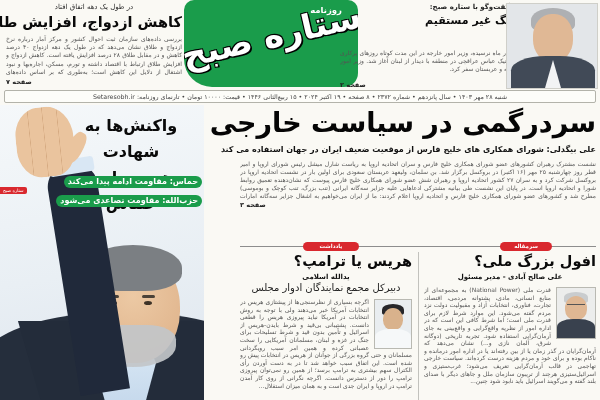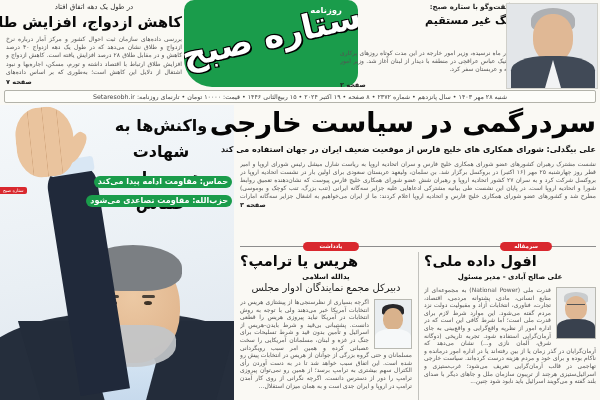--- a/index.html
+++ b/index.html
@@ -31,21 +31,21 @@
   .tr .photo .hair{position:absolute;left:24px;top:4px;width:44px;height:24px;background:#aeb0b3;border-radius:50% 50% 30% 30%;}
   .tr .photo .face{position:absolute;left:26px;top:10px;width:40px;height:48px;background:#e0b895;border-radius:46%;}
   .tr .photo .suit{position:absolute;left:4px;top:52px;width:84px;height:34px;background:#414a57;border-radius:42% 42% 0 0;}
   .tr .photo .shirt{position:absolute;left:38px;top:56px;width:16px;height:28px;background:#f2f3f4;clip-path:polygon(50% 0,100% 100%,0 100%);}
 
   
   .dateline{position:absolute;left:4px;top:90px;width:590px;height:11px;line-height:11px;background:#fdfdf9;border:1px solid #b3b3aa;border-radius:2px;
     text-align:center;font-size:6.3px;color:#444;direction:rtl;overflow:hidden;}
 
   
-  .photo-block{position:absolute;left:0;top:105px;width:234px;height:295px;overflow:hidden;
+  .photo-block{position:absolute;left:0;top:105px;width:204px;height:295px;overflow:hidden;
     background:linear-gradient(170deg,#f5f8fa 0%,#e9eff4 55%,#dde5ee 100%);}
   .pb-torso{position:absolute;left:-25px;top:208px;width:290px;height:100px;background:#252e3c;border-radius:46% 44% 0 0 / 58px 52px 0 0;}
   .pb-shirt{position:absolute;left:78px;top:238px;width:96px;height:60px;background:linear-gradient(180deg,#d9e8f5,#c6d9ec);clip-path:polygon(28% 0,72% 0,100% 100%,0 100%);}
   .pb-lapel-l{position:absolute;left:30px;top:216px;width:64px;height:84px;background:#232c3a;transform:skewX(16deg);}
   .pb-lapel-r{position:absolute;left:156px;top:216px;width:70px;height:84px;background:#232c3a;transform:skewX(-15deg);}
   .pb-head{position:absolute;left:86px;top:146px;width:94px;height:112px;background:radial-gradient(circle at 50% 40%,#ecc9a4,#dcae85);border-radius:50% 50% 46% 46%;}
   .pb-hair{position:absolute;left:-2px;top:-6px;width:98px;height:46px;background:#7b7f83;border-radius:50% 50% 38% 38%;}
   .pb-beard{position:absolute;left:4px;bottom:-4px;width:86px;height:42px;background:#c2c6c9;border-radius:34% 34% 50% 50%;opacity:.92;}
   .pb-brow{position:absolute;top:44px;width:13px;height:3px;background:#4b4238;border-radius:2px;}
   .pb-eye{position:absolute;top:50px;width:8px;height:4px;background:#3d3226;border-radius:50%;}
@@ -70,21 +70,21 @@
   .div-h{position:absolute;left:240px;top:246px;width:356px;height:1px;background:#8d8d8d;}
   .div-v{position:absolute;left:418px;top:252px;width:1px;height:148px;background:#c2c2bd;}
   .pill{position:absolute;top:242px;height:9px;line-height:9px;background:#d9282e;color:#fff;font-size:5.5px;text-align:center;border-radius:4.5px;font-weight:bold;}
   .pill.a{left:303px;width:56px;}
   .pill.e{left:500px;width:52px;}
 
   
   .col{position:absolute;top:253px;width:172px;height:147px;direction:rtl;overflow:hidden;}
   .col.analysis{left:240px;}
   .col.editorial{left:424px;}
-  .col .head{font-size:14.5px;font-weight:800;color:#0a0a0a;text-align:left;}
+  .col .head{font-size:14.5px;font-weight:800;color:#0a0a0a;text-align:right;}
   .col .byline{font-size:7px;font-weight:bold;color:#111;text-align:center;margin-top:4px;}
   .col .role{font-size:10px;color:#222;text-align:center;margin-top:1px;}
   .col .body{margin-top:5px;font-size:6px;line-height:7.6px;color:#555;text-align:justify;}
   .ap{float:right;margin:1px 0 2px 5px;border:1px solid #b9b9b2;position:relative;overflow:hidden;}
   .ap.doc{width:36px;height:48px;background:#e9edf0;}
   .ap.ed{width:38px;height:50px;background:#ecedec;}
   .ap .hr2{position:absolute;left:50%;transform:translateX(-50%);top:4px;width:22px;height:11px;border-radius:50% 50% 20% 20%;}
   .ap.doc .hr2{background:#26262a;}
   .ap.ed .hr2{background:#c9ccce;width:24px;}
   .ap .fc{position:absolute;left:50%;transform:translateX(-50%);top:8px;width:20px;height:22px;background:#d9b28c;border-radius:50% 50% 44% 44%;}
@@ -177,21 +177,21 @@
       <span class="ap doc">
         <span class="hr2"></span>
         <span class="fc"></span>
         <span class="bd"></span>
       </span>
       <span>اگرچه بسیاری از نظرسنجی‌ها از پیشتازی هریس در انتخابات آمریکا خبر می‌دهند ولی با توجه به روش انتخابات در آمریکا نباید پیروزی هریس را قطعی دانست. پشتیبانی بی‌قید و شرط بایدن-هریس از اسرائیل و تأمین بدون قید و شرط تسلیحات برای جنگ در غزه و لبنان، مسلمانان آمریکایی را سخت عصبانی کرده و همین امر سبب رویگردانی مسلمانان و حتی گروه بزرگی از جوانان از هریس در انتخابات پیش رو شده است. این اتفاق سبب خواهد شد تا در به دست آوردن رأی الکترال سهم بیشتری به ترامپ برسد؛ از همین رو نمی‌توان پیروزی ترامپ را دور از دسترس دانست. اگرچه نگرانی از روی کار آمدن ترامپ در اروپا و ایران جدی است و به همان میزان استقلال...</span>
     </div>
   </div>
 
   <div class="col editorial">
-    <div class="head">افول داده ملی؟</div>
+    <div class="head">افول بزرگ ملی؟</div>
     <div class="byline">علی صالح آبادی - مدیر مسئول</div>
     <div class="body">
       <span class="ap ed">
         <span class="hr2"></span>
         <span class="fc"></span>
         <span class="gl"></span>
         <span class="bd"></span>
       </span>
       <span>قدرت ملی (National Power) به مجموعه‌ای از منابع انسانی، مادی، پشتوانه مردمی، اقتصاد، تجارت، فناوری، انتخابات آزاد و مقبولیت دولت نزد مردم گفته می‌شود. این موارد شرط لازم برای قدرت ملی است؛ اما شرط کافی این است که در اداره امور از نظریه واقع‌گرایی و واقع‌بینی به جای آرمان‌گرایی استفاده شود. تجربه تاریخی (دوگانه شرق، آلمان نازی و...) نشان می‌دهد که آرمان‌گرایان در گذر زمان یا از بین رفته‌اند یا در اداره امور درمانده و ناکام بوده و برای خود و مردم هزینه درست کرده‌اند. سیاست خارجی تهاجمی در قالب آرمان‌گرایی تعریف می‌شود؛ غرب‌ستیزی و اسرائیل‌ستیزی هرچند از تریبون سازمان ملل و جاهای دیگر با صدای بلند گفته و می‌گویند اسرائیل باید نابود شود چنین...</span>
     </div>

